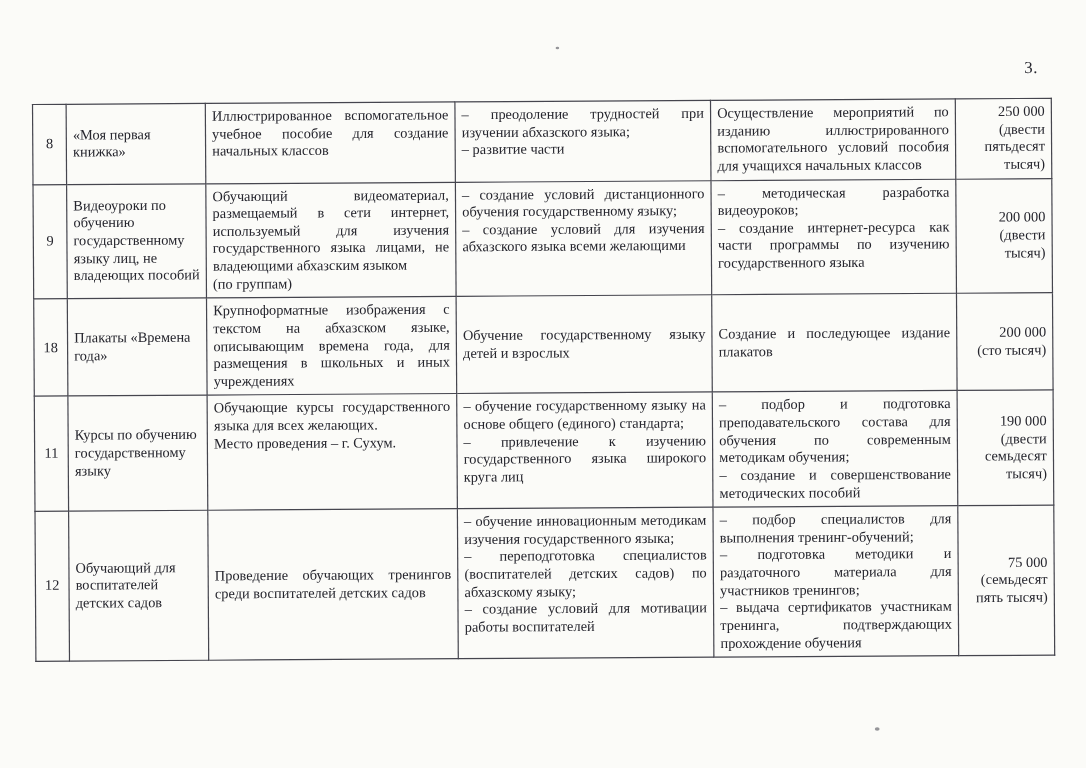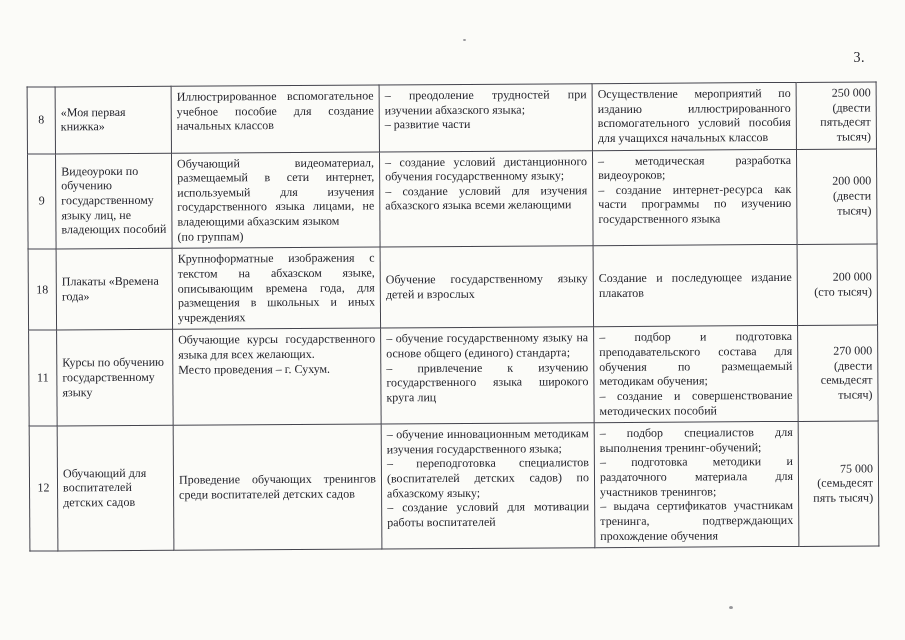--- a/index.html
+++ b/index.html
@@ -113,23 +113,23 @@
         <td class="amount">200 000
 (сто тысяч)</td>
       </tr>
       <tr class="row-3">
         <td class="num">11</td>
         <td class="name">Курсы по обучению государственному языку</td>
         <td class="just">Обучающие курсы государственного языка для всех желающих.
 Место проведения – г. Сухум.</td>
         <td class="just">– обучение государственному языку на основе общего (единого) стандарта;
 – привлечение к изучению государственного языка широкого круга лиц</td>
-        <td class="just">– подбор и подготовка преподавательского состава для обучения по размещаемый методикам обучения;
+        <td class="just">– подбор и подготовка преподавательского состава для обучения по современным методикам обучения;
 – создание и совершенствование методических пособий</td>
-        <td class="amount">270 000
+        <td class="amount">190 000
 (двести семьдесят тысяч)</td>
       </tr>
       <tr class="row-4">
         <td class="num">12</td>
         <td class="name">Обучающий для воспитателей детских садов</td>
         <td class="just v-mid">Проведение обучающих тренингов среди воспитателей детских садов</td>
         <td class="just">– обучение инновационным методикам изучения государственного языка;
 – переподготовка специалистов (воспитателей детских садов) по абхазскому языку;
 – создание условий для мотивации работы воспитателей</td>
         <td class="just">– подбор специалистов для выполнения тренинг-обучений;

